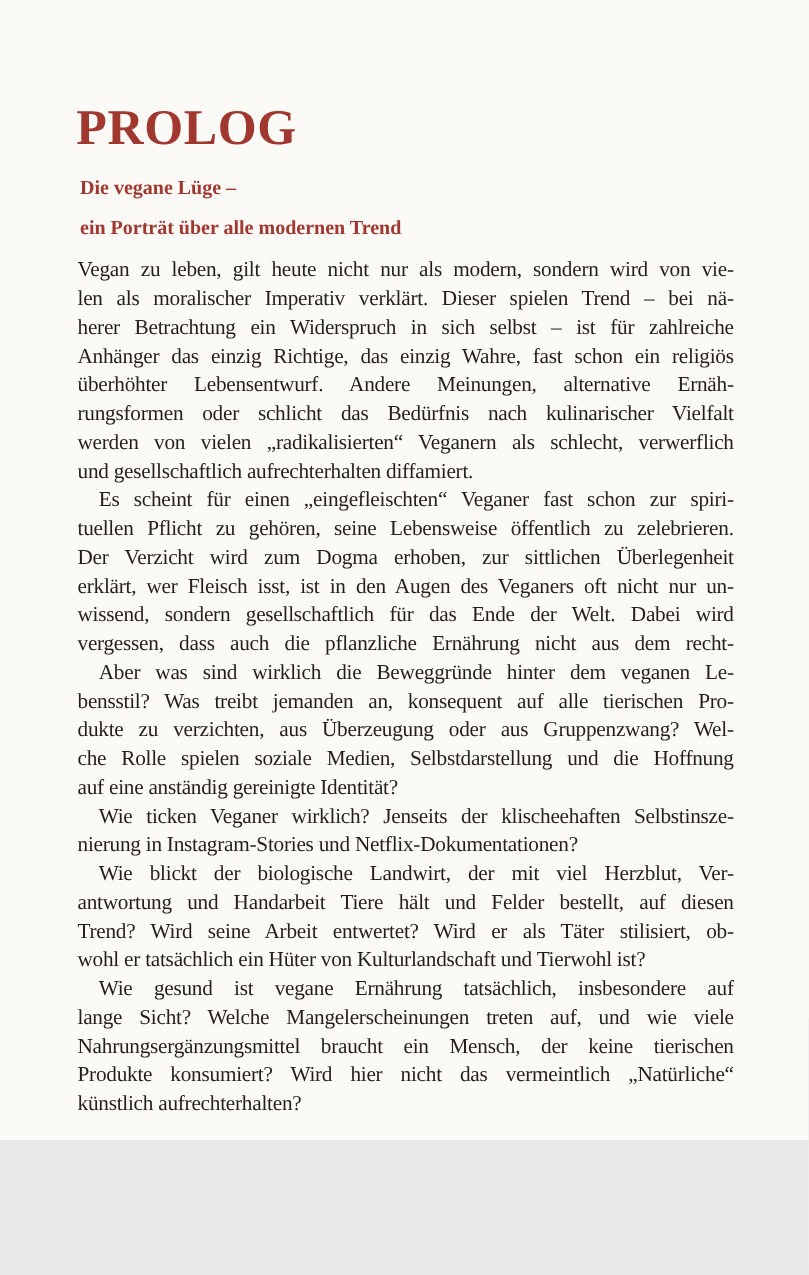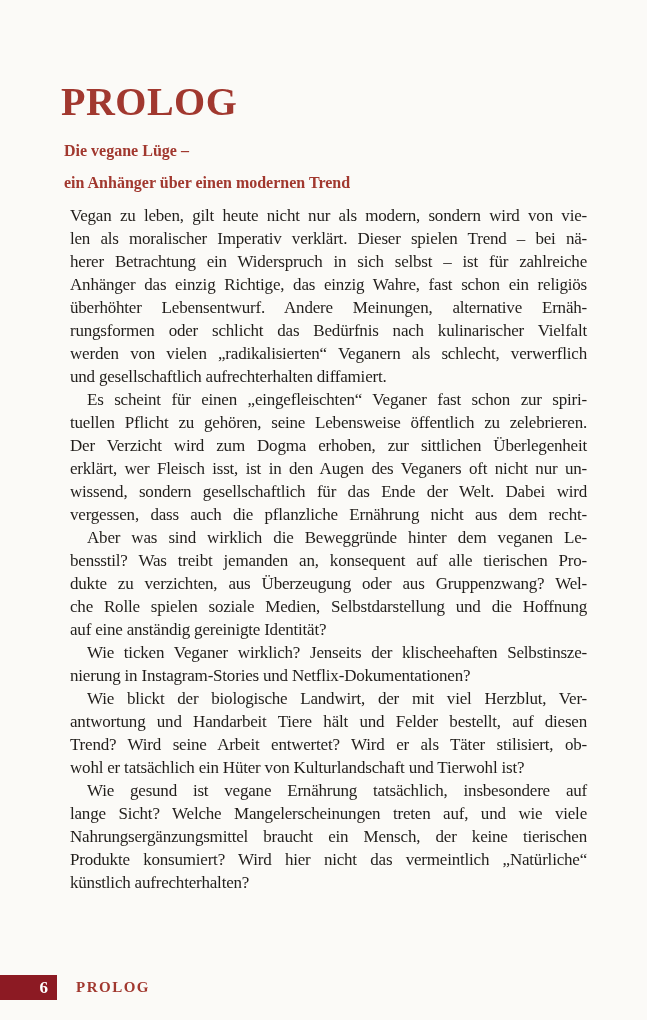--- a/index.html
+++ b/index.html
@@ -3,21 +3,21 @@
 <meta charset="utf-8">
 <style>
   html, body {
     margin: 0;
     padding: 0;
     background: #e8e8e8;
   }
   .page {
     position: relative;
     width: 647px;
-    height: 1020px;
+    height: 912px;
     margin: 0 auto;
     background: var(--page-bg, #fbfaf7);
     font-family: "Liberation Serif", serif;
     overflow: hidden;
   }
   .chapter-title {
     position: absolute;
     left: 61px;
     top: 53px;
     font-size: 40px;
@@ -42,21 +42,20 @@
     width: 525px;
     font-size: 17px;
     line-height: 23px;
     letter-spacing: -0.2px;
     color: var(--body-text, #211e1b);
   }
   .body-line {
     text-align: justify;
     text-align-last: justify;
     white-space: normal;
-    margin-left: 8px;
   }
   .body-line.last {
     text-align-last: left;
   }
   .body-line.indent {
     text-indent: 17px;
   }
   .footer-pagebox {
     position: absolute;
     left: 0;
@@ -88,21 +87,21 @@
 </style>
 </head>
 <body>
 
 <div class="page">
 
   <h1 class="chapter-title">PROLOG</h1>
 
   <h2 class="chapter-subtitle">
     <span>Die vegane Lüge –</span><br>
-    <span>ein Anhänger über einen modernen Trend</span>
+    <span>ein Porträt über alle modernen Trend</span>
   </h2>
 
   <div class="body-text">
       <div class="body-line">Vegan zu leben, gilt heute nicht nur als modern, sondern wird von vie-</div>
       <div class="body-line">len als moralischer Imperativ verklärt. Dieser spielen Trend – bei nä-</div>
       <div class="body-line">herer Betrachtung ein Widerspruch in sich selbst – ist für zahlreiche</div>
       <div class="body-line">Anhänger das einzig Richtige, das einzig Wahre, fast schon ein religiös</div>
       <div class="body-line">überhöhter Lebensentwurf. Andere Meinungen, alternative Ernäh-</div>
       <div class="body-line">rungsformen oder schlicht das Bedürfnis nach kulinarischer Vielfalt</div>
       <div class="body-line">werden von vielen „radikalisierten“ Veganern als schlecht, verwerflich</div>

